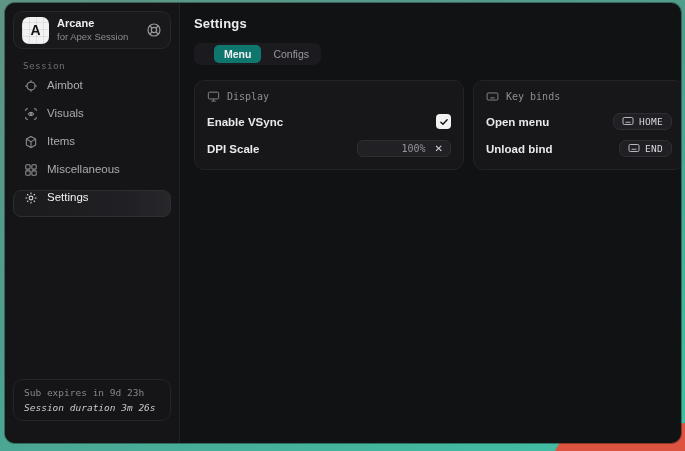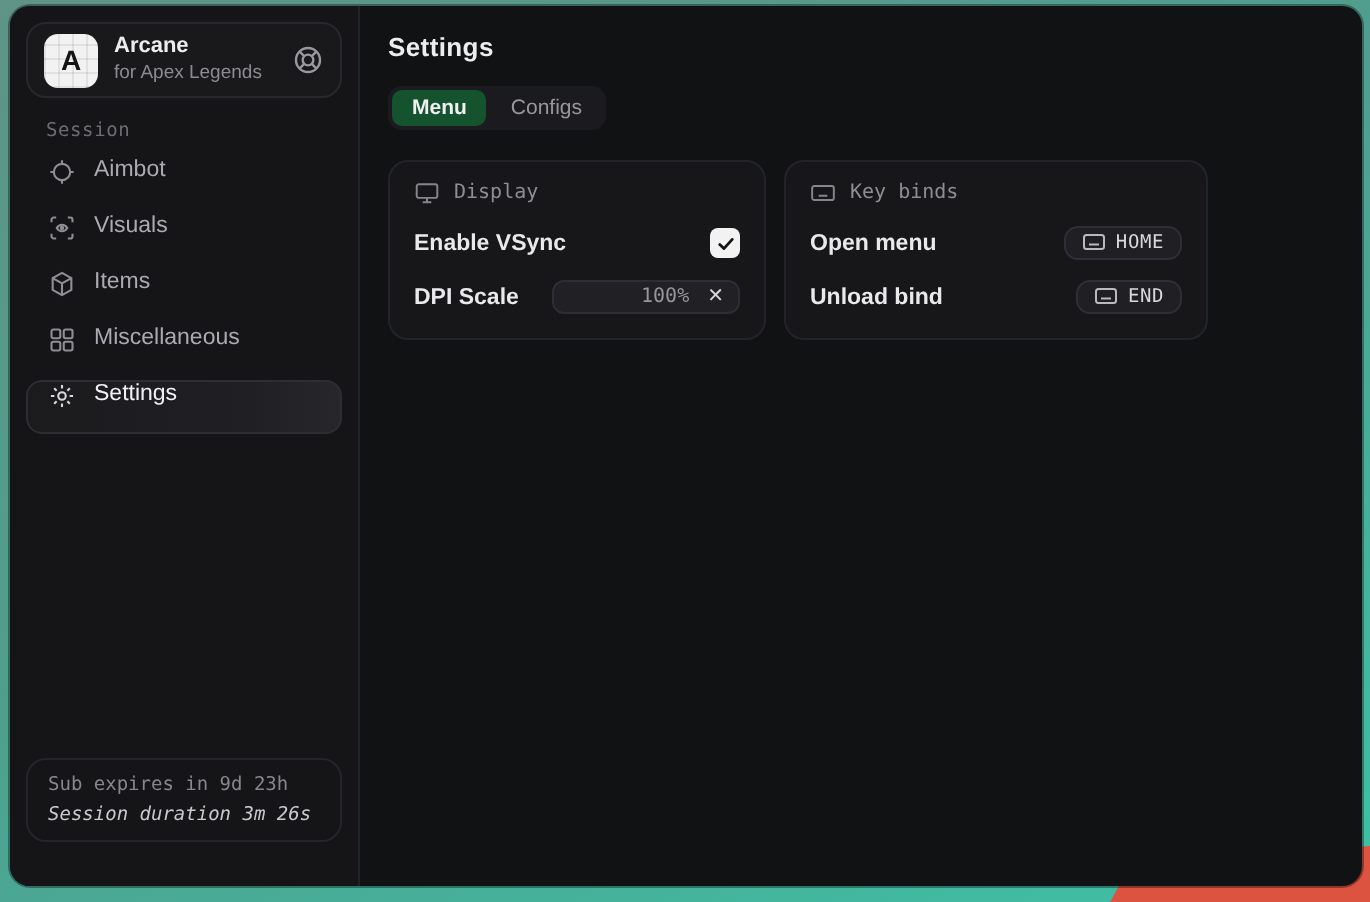--- a/index.html
+++ b/index.html
@@ -61,25 +61,25 @@
   }
   .side-footer .l1 { font-size:9.5px; color:#86868c; margin-bottom:4px; }
   .side-footer .l2 { font-size:9.5px; color:#c9c9ce;font-style:italic; }
 
   
   .main { flex:1; padding:13px 14px; }
   .page-title { font-size:13px; font-weight:700; color:#ededef; letter-spacing:.2px; }
 
   .tabbar { margin-top:12px; display:inline-flex; background:#1b1b1f; border-radius:7px; padding:2px; gap:2px; }
   .tab { font-size:10.5px; padding:3px 10px; border-radius:5px; color:#97979d; cursor:pointer; }
-  .tab.selected { background:#14532d; color:#f0f0f2; font-weight:600; }
+  .tab.selected { background:#0f766e; color:#f0f0f2; font-weight:600;margin-left:18px; }
 
   .cards { margin-top:15px; display:flex; gap:9px; }
   .card {
-    width:189px; background:#17171a; border:1px solid #232328;
+    width:270px; background:#17171a; border:1px solid #232328;
     border-radius:10px; padding:9px 12px 12px;
   }
   .card-h { display:flex; align-items:center; gap:7px; color:#8d8d93; font-size:10px; }
   .card-h .ico { width:13px; height:13px; display:flex; color:#85858b; }
   .row { margin-top:10px; display:flex; align-items:center; justify-content:space-between; min-height:17px; }
   .row-label { font-size:11.5px; font-weight:600; color:#e9e9ec; }
 
   .checkbox {
     width:15px; height:15px; background:#f2f2f2; border-radius:4px;
     display:flex; align-items:center; justify-content:center; cursor:pointer;
@@ -106,21 +106,21 @@
 <div class="accent-red"></div>
 
 <div class="window">
 
   <div class="sidebar">
 
     <div class="brand">
       <div class="logo">A</div>
       <div>
         <div class="brand-name">Arcane</div>
-        <div class="brand-sub">for Apex Legends</div>
+        <div class="brand-sub">for Apex Session</div>
       </div>
       <span class="brand-help" style="width:16px;height:16px">
         <svg viewBox="0 0 24 24" fill="none" stroke="currentColor" stroke-width="1.8">
           <circle cx="12" cy="12" r="9"></circle>
             <circle cx="12" cy="12" r="4"></circle>
           <path d="M5.6 5.6l3.5 3.5M14.9 14.9l3.5 3.5M18.4 5.6l-3.5 3.5M9.1 14.9l-3.5 3.5"></path>
         </svg>
       </span>
     </div>
 

